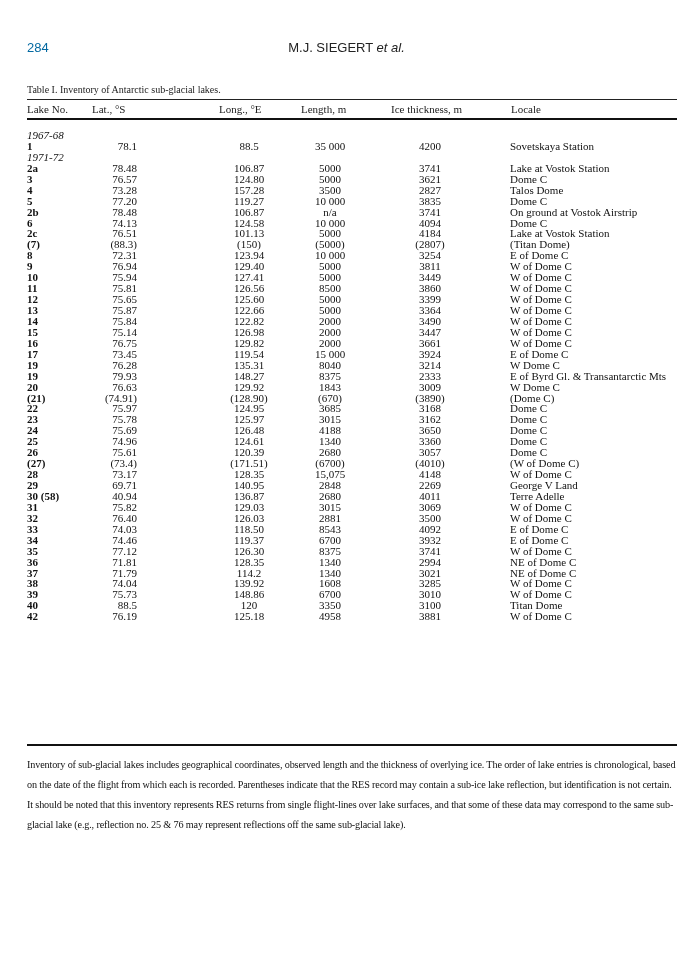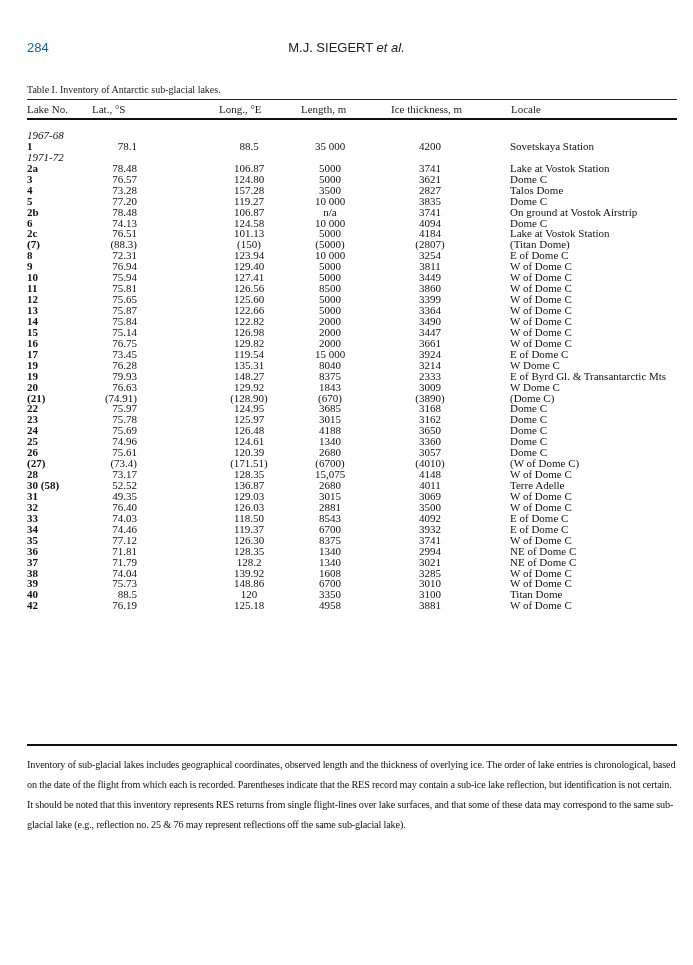--- a/index.html
+++ b/index.html
@@ -318,30 +318,38 @@
     </div>
     <div class="row">
       <span class="cell c-no">28</span>
       <span class="cell c-lat">73.17</span>
       <span class="cell c-long">128.35</span>
       <span class="cell c-len">15,075</span>
       <span class="cell c-ice">4148</span>
       <span class="cell c-loc">W of Dome C</span>
     </div>
     <div class="row">
+      <span class="cell c-no">29</span>
+      <span class="cell c-lat">69.71</span>
+      <span class="cell c-long">140.95</span>
+      <span class="cell c-len">2848</span>
+      <span class="cell c-ice">2269</span>
+      <span class="cell c-loc">George V Land</span>
+    </div>
+    <div class="row">
       <span class="cell c-no">30 (58)</span>
-      <span class="cell c-lat">52.52</span>
+      <span class="cell c-lat">40.94</span>
       <span class="cell c-long">136.87</span>
       <span class="cell c-len">2680</span>
       <span class="cell c-ice">4011</span>
       <span class="cell c-loc">Terre Adelle</span>
     </div>
     <div class="row">
       <span class="cell c-no">31</span>
-      <span class="cell c-lat">49.35</span>
+      <span class="cell c-lat">75.82</span>
       <span class="cell c-long">129.03</span>
       <span class="cell c-len">3015</span>
       <span class="cell c-ice">3069</span>
       <span class="cell c-loc">W of Dome C</span>
     </div>
     <div class="row">
       <span class="cell c-no">32</span>
       <span class="cell c-lat">76.40</span>
       <span class="cell c-long">126.03</span>
       <span class="cell c-len">2881</span>
@@ -376,21 +384,21 @@
       <span class="cell c-no">36</span>
       <span class="cell c-lat">71.81</span>
       <span class="cell c-long">128.35</span>
       <span class="cell c-len">1340</span>
       <span class="cell c-ice">2994</span>
       <span class="cell c-loc">NE of Dome C</span>
     </div>
     <div class="row">
       <span class="cell c-no">37</span>
       <span class="cell c-lat">71.79</span>
-      <span class="cell c-long">128.2</span>
+      <span class="cell c-long">114.2</span>
       <span class="cell c-len">1340</span>
       <span class="cell c-ice">3021</span>
       <span class="cell c-loc">NE of Dome C</span>
     </div>
     <div class="row">
       <span class="cell c-no">38</span>
       <span class="cell c-lat">74.04</span>
       <span class="cell c-long">139.92</span>
       <span class="cell c-len">1608</span>
       <span class="cell c-ice">3285</span>

